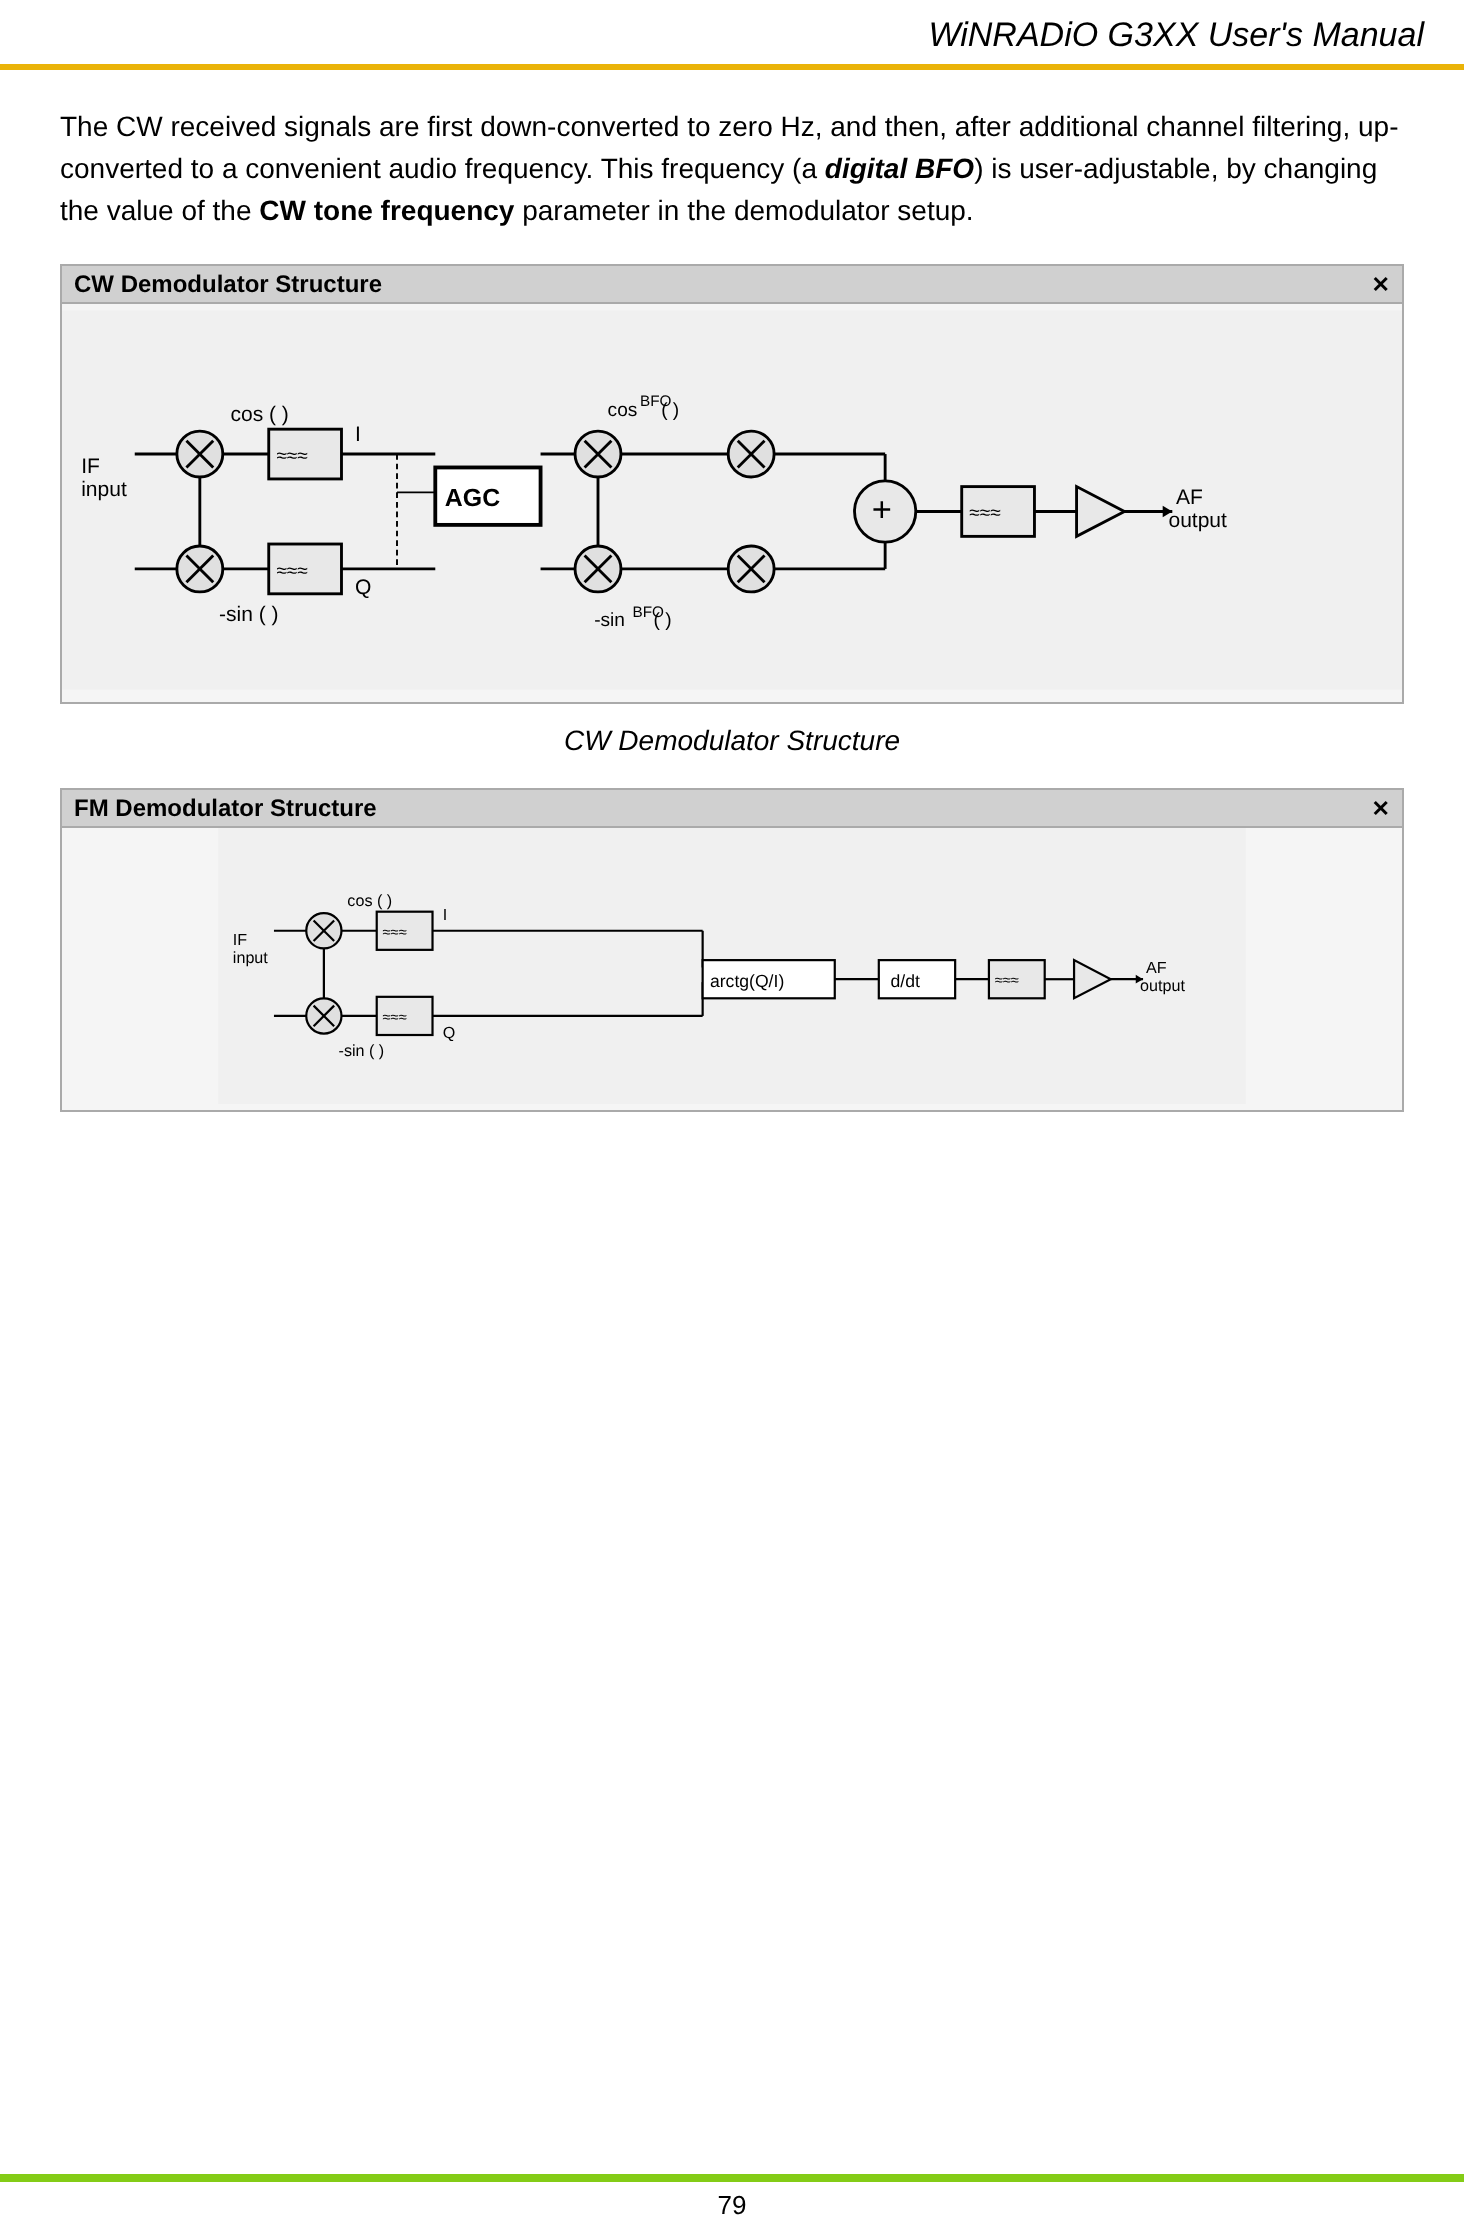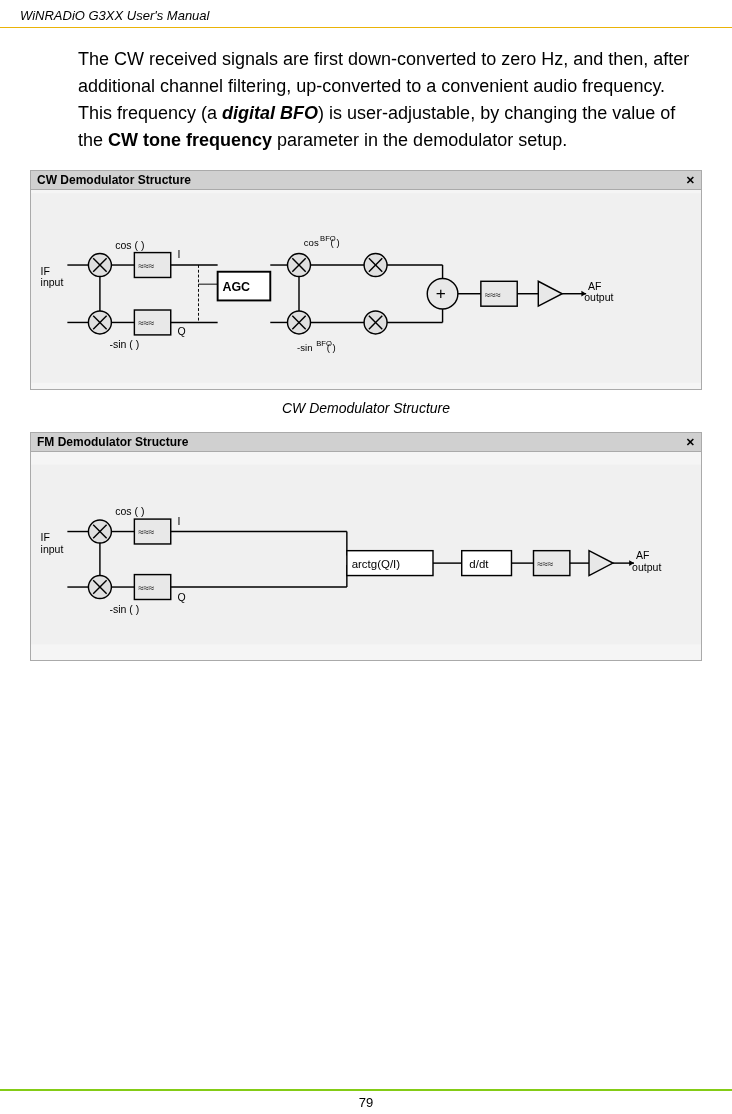--- a/index.html
+++ b/index.html
@@ -12,33 +12,33 @@
       min-height: 1114px;
       position: relative;
     }
     .page {
       width: 732px;
       min-height: 1114px;
       padding: 0;
       position: relative;
     }
     .header {
+      text-align: right;
       padding: 8px 20px 4px 20px;
-      font-size: 13px;
-      border-bottom: 1px solid #eab308;
+      font-size: 17px;
+      border-bottom: 3px solid #eab308;
       font-style: italic;
     }
     .content {
       padding: 18px 30px 30px 30px;
     }
     .intro-text {
-      font-size: 18px;
+      font-size: 14px;
       line-height: 1.5;
       margin-bottom: 16px;
-      margin-left: 48px;
     }
     .intro-text b { font-weight: bold; }
     .intro-text i { font-style: italic; }
     .diagram-container {
       border: 1px solid #aaa;
       background: #f5f5f5;
       margin-bottom: 10px;
       position: relative;
       width: 100%;
       height: 220px;
@@ -72,21 +72,21 @@
     .middle-text {
       font-size: 14px;
       line-height: 1.5;
       margin-bottom: 16px;
     }
     .footer {
       position: absolute;
       bottom: 0;
       left: 0;
       right: 0;
-      border-top: 2px solid #84cc16;
+      border-top: 4px solid #84cc16;
       text-align: center;
       padding: 4px;
       font-size: 13px;
     }
 
     
     .diagram-svg {
       width: 100%;
       height: 100%;
     }
@@ -215,21 +215,21 @@
           <text x="582" y="101" font-size="11" fill="#000">AF</text>
           <text x="578" y="113" font-size="11" fill="#000">output</text>
 
         </svg>
       </div>
     </div>
 
     <p class="caption">CW Demodulator Structure</p>
 
 
-    <div class="diagram-container" style="height:229px;">
+    <div class="diagram-container" style="height:162px;">
       <div class="diagram-title-bar">
         <span>FM Demodulator Structure</span>
         <span class="diagram-close">✕</span>
       </div>
       <div class="diagram-body">
         <svg class="diagram-svg" viewBox="0 0 700 188" xmlns="http://www.w3.org/2000/svg">
 
           <rect x="0" y="0" width="700" height="188" fill="#f0f0f0"></rect>
 
           <text x="10" y="80" font-size="11" fill="#000">IF</text>

